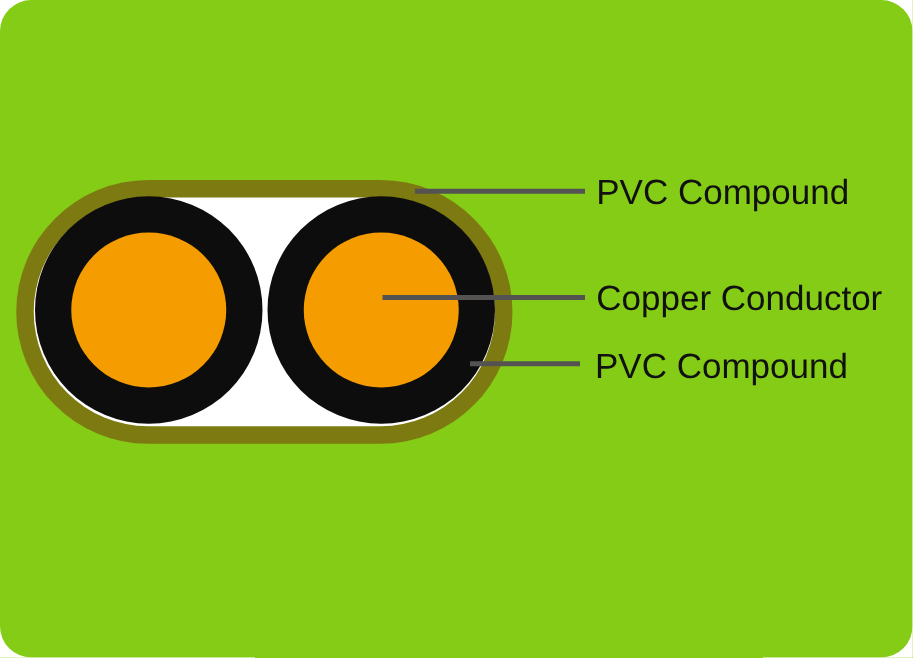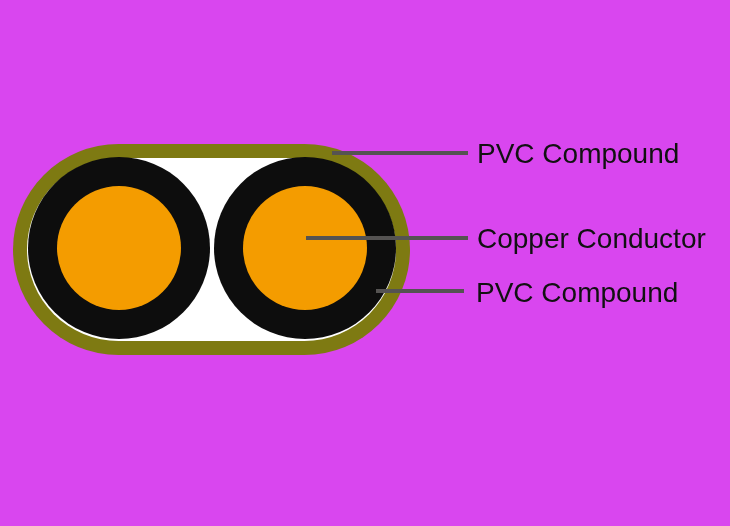--- a/index.html
+++ b/index.html
@@ -5,22 +5,23 @@
   html, body {
     margin: 0;
     padding: 0;
     background: #ffffff;
     font-family: "Liberation Sans", sans-serif;
   }
   .canvas {
     position: relative;
     width: 730px;
     height: 526px;
-    background: #d946ef;
+    background: #84cc16;
     overflow: hidden;
+    border-radius: 25px;
   }
   svg text {
     font-family: "Liberation Sans", sans-serif;
     font-size: 28px;
     font-weight: 400;
   }
 </style>
 </head>
 <body>
 

